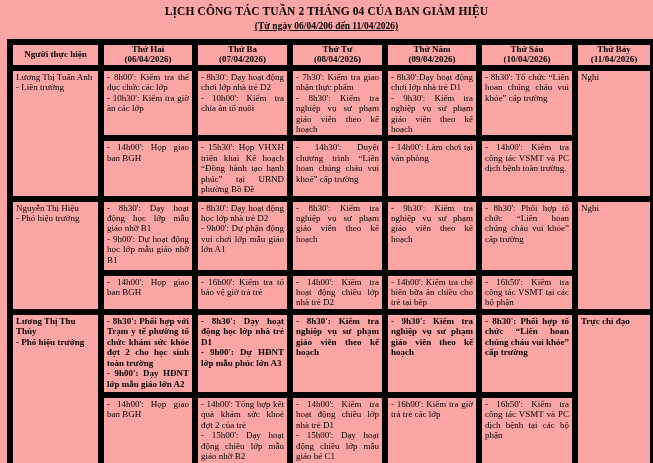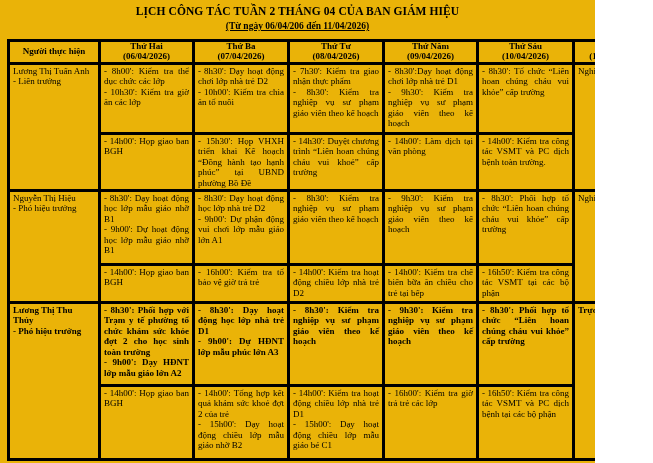--- a/index.html
+++ b/index.html
@@ -1,35 +1,35 @@
 <!DOCTYPE html>
 <html><head>
 <meta charset="utf-8">
 <style>
   html, body { margin:0; padding:0; background:#ffffff; }
   body {
     width:653px; height:463px;
     font-family:"Liberation Serif", "DejaVu Serif", serif;
     color:#000;
   }
-  .page { position:relative; width:595px; height:463px; background:#eab308; overflow:hidden; }
+  .page { position:relative; width:653px; height:463px; background:#fca5a5; overflow:hidden; }
   .doc-title {
     position:absolute; top:5px; left:0; width:100%;
     text-align:center; font-weight:bold; font-size:11.5px; letter-spacing:0.1px;
   }
   .doc-subtitle {
     position:absolute; top:21px; left:0; width:100%;
     text-align:center; font-weight:bold; font-size:9.5px;text-decoration:underline;
   }
   table.schedule {
     position:absolute; left:7px; top:39px; width:643px;
     border-collapse:collapse; table-layout:fixed;
   }
   table.schedule td {
-    border:3px solid #000000;
+    border:6px solid #000000;
     vertical-align:top;
     padding:1px 3px 1px 3px;
     font-size:9px; line-height:1.16;
     overflow:hidden;
     word-wrap:break-word;
   }
   tr.hdr { height:20px; }
   tr.hdr td {
     text-align:center; font-weight:bold; vertical-align:middle;
     padding:0 1px; font-size:9px; line-height:1.1;
@@ -125,21 +125,21 @@
       <td>
             <div class="item">- 14h00': Họp giao ban BGH</div>
           </td>
       <td>
             <div class="item">- 15h30': Họp VHXH triển khai Kế hoạch “Đồng hành tạo hạnh phúc” tại UBND phường Bồ Đề</div>
           </td>
       <td>
             <div class="item">- 14h30': Duyệt chương trình “Liên hoan chúng cháu vui khoẻ” cấp trường</div>
           </td>
       <td>
-            <div class="item">- 14h00': Làm dịch tại văn phòng</div>
+            <div class="item">- 14h00': Làm chơi tại văn phòng</div>
           </td>
       <td>
             <div class="item">- 14h00': Kiểm tra công tác VSMT và PC dịch bệnh toàn trường.</div>
           </td>
     </tr>
 
     <tr class="r2a">
       <td class="name-cell" rowspan="2">
         <div>Nguyễn Thị Hiệu</div>
         <div>- Phó hiệu trưởng</div>

